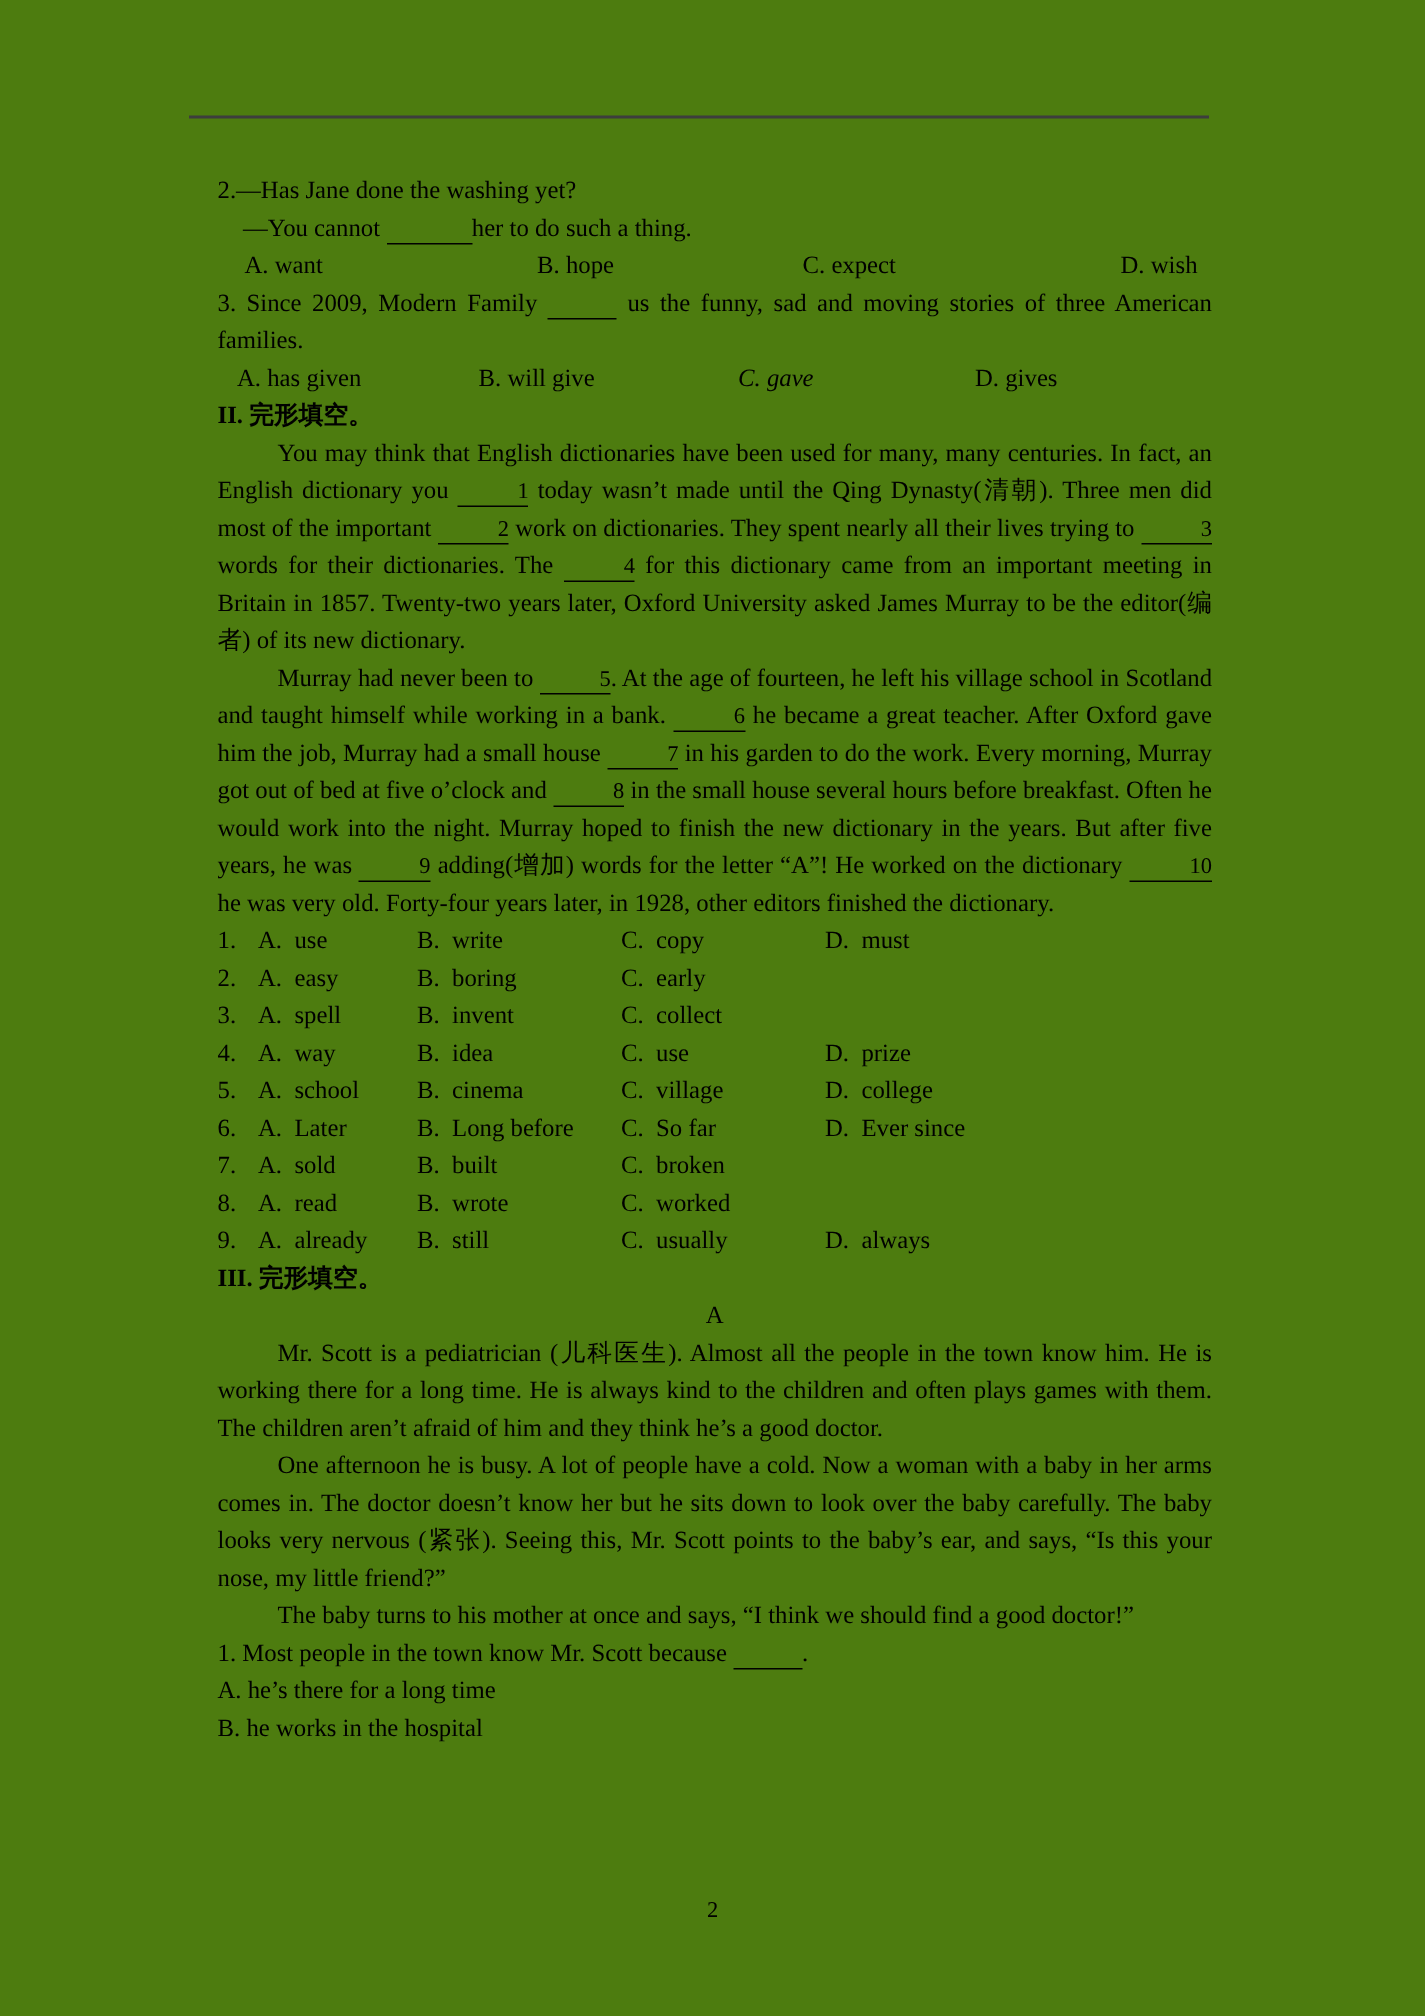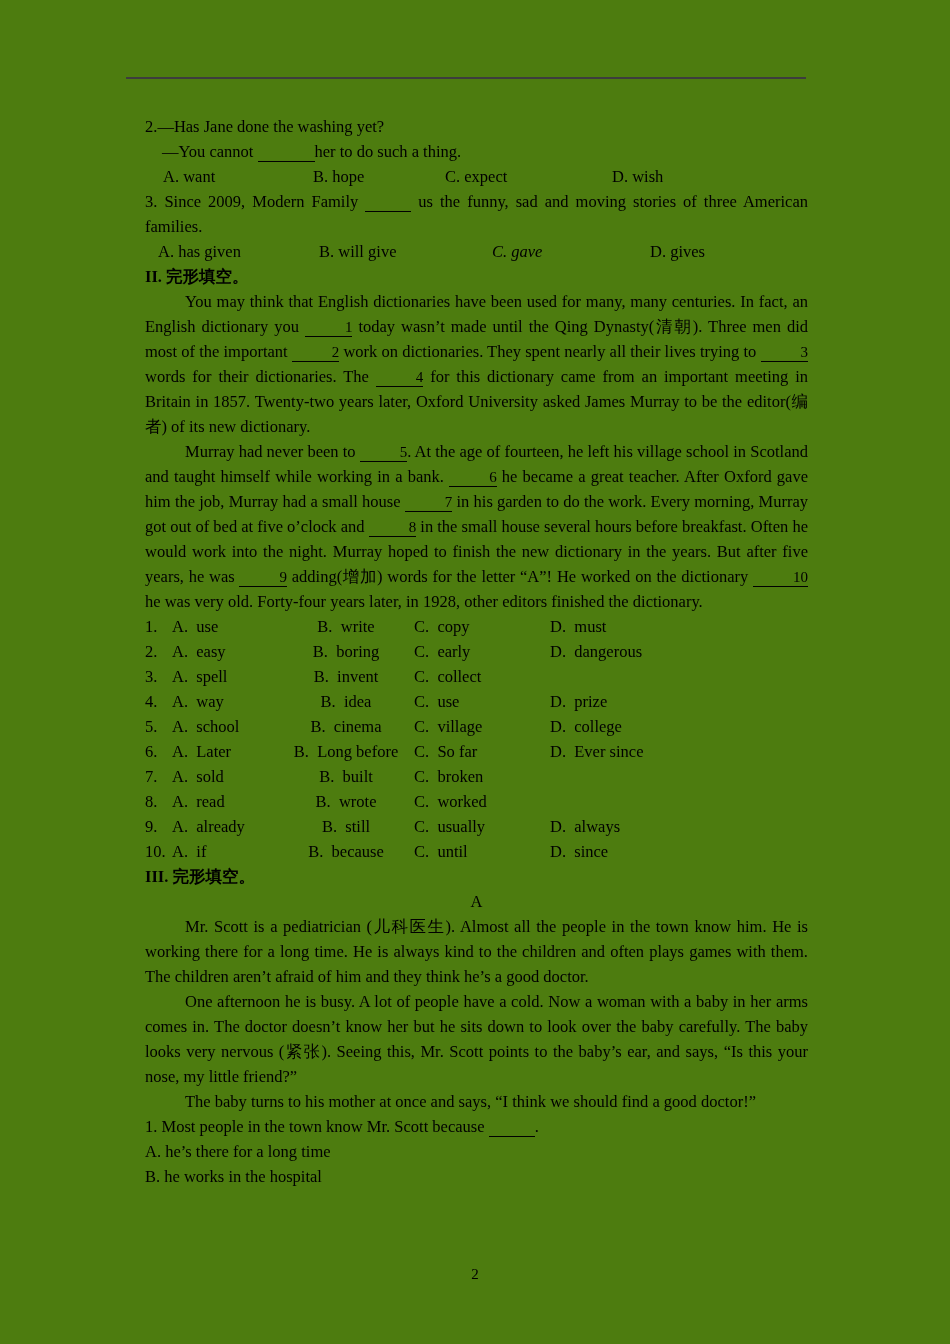--- a/index.html
+++ b/index.html
@@ -11,28 +11,28 @@
   .page{position:absolute;inset:0;background:#4d7c0f;overflow:hidden;}
   .rule{position:absolute;top:77px;left:126px;width:680px;height:2px;background:#3d3d3d;}
   .content{position:absolute;top:114px;left:145px;width:663px;font-size:16.5px;line-height:25px;}
   p{margin:0;padding:0;}
   .justify{text-align:justify;}
   .indent{text-indent:40px;}
   .heading{font-weight:bold;}
   .center{text-align:center;}
   .reply{padding-left:17px;}
   .optrow{display:flex;}
-  .q2row{padding-left:18px;}
+  .q2row{padding-left:18px;gap:45px;}
   .q2a{width:150px;} .q2b{width:132px;} .q2c{width:120px;} .q2d{flex:1;margin-left:47px;}
   .q3row{padding-left:13px;}
   .q3a{width:161px;} .q3b{width:173px;} .q3c{width:158px;font-style:italic;} .q3d{flex:1;}
   .crow{display:flex;}
   .cnum{width:27px;white-space:pre;}
   .ca{width:106px;white-space:pre;}
-  .cb{width:136px;white-space:pre;text-align:center;}
+  .cb{width:136px;white-space:pre;}
   .cc{width:136px;white-space:pre;}
   .cd{flex:1;white-space:pre;}
   .blank{
     display:inline-block;border-bottom:1.3px solid #000;text-align:center;
     font-size:15px;height:18px;line-height:18px;
   }
   .pagenum{position:absolute;top:1266px;left:0;width:100%;text-align:center;font-size:15px;}
 </style>
 </head>
 <body>
@@ -67,21 +67,20 @@
       <span class="ca">A.  use</span>
       <span class="cb">B.  write</span>
       <span class="cc">C.  copy</span>
       <span class="cd">D.  must</span>
     </p>
     <p class="crow">
       <span class="cnum">2.</span>
       <span class="ca">A.  easy</span>
       <span class="cb">B.  boring</span>
       <span class="cc">C.  early</span>
-      <span class="cd">D.  dangerous</span>
     </p>
     <p class="crow">
       <span class="cnum">3.</span>
       <span class="ca">A.  spell</span>
       <span class="cb">B.  invent</span>
       <span class="cc">C.  collect</span>
     </p>
     <p class="crow">
       <span class="cnum">4.</span>
       <span class="ca">A.  way</span>
@@ -115,27 +114,20 @@
       <span class="cb">B.  wrote</span>
       <span class="cc">C.  worked</span>
     </p>
     <p class="crow">
       <span class="cnum">9.</span>
       <span class="ca">A.  already</span>
       <span class="cb">B.  still</span>
       <span class="cc">C.  usually</span>
       <span class="cd">D.  always</span>
     </p>
-    <p class="crow">
-      <span class="cnum">10.</span>
-      <span class="ca">A.  if</span>
-      <span class="cb">B.  because</span>
-      <span class="cc">C.  until</span>
-      <span class="cd">D.  since</span>
-    </p>
 
     <p class="heading">III. 完形填空。</p>
     <p class="center">A</p>
     <p class="justify indent">Mr. Scott is a pediatrician (儿科医生). Almost all the people in the town know him. He is working there for a long time. He is always kind to the children and often plays games with them. The children aren’t afraid of him and they think he’s a good doctor.</p>
     <p class="justify indent">One afternoon he is busy. A lot of people have a cold. Now a woman with a baby in her arms comes in. The doctor doesn’t know her but he sits down to look over the baby carefully. The baby looks very nervous (紧张). Seeing this, Mr. Scott points to the baby’s ear, and says, “Is this your nose, my little friend?”</p>
     <p class="indent">The baby turns to his mother at once and says, “I think we should find a good doctor!”</p>
     <p><span>1. Most people in the town know Mr. Scott because </span><span class="blank" style="min-width: 46px;">&nbsp;</span><span>.</span></p>
     <p>A. he’s there for a long time</p>
     <p>B. he works in the hospital</p>
 

